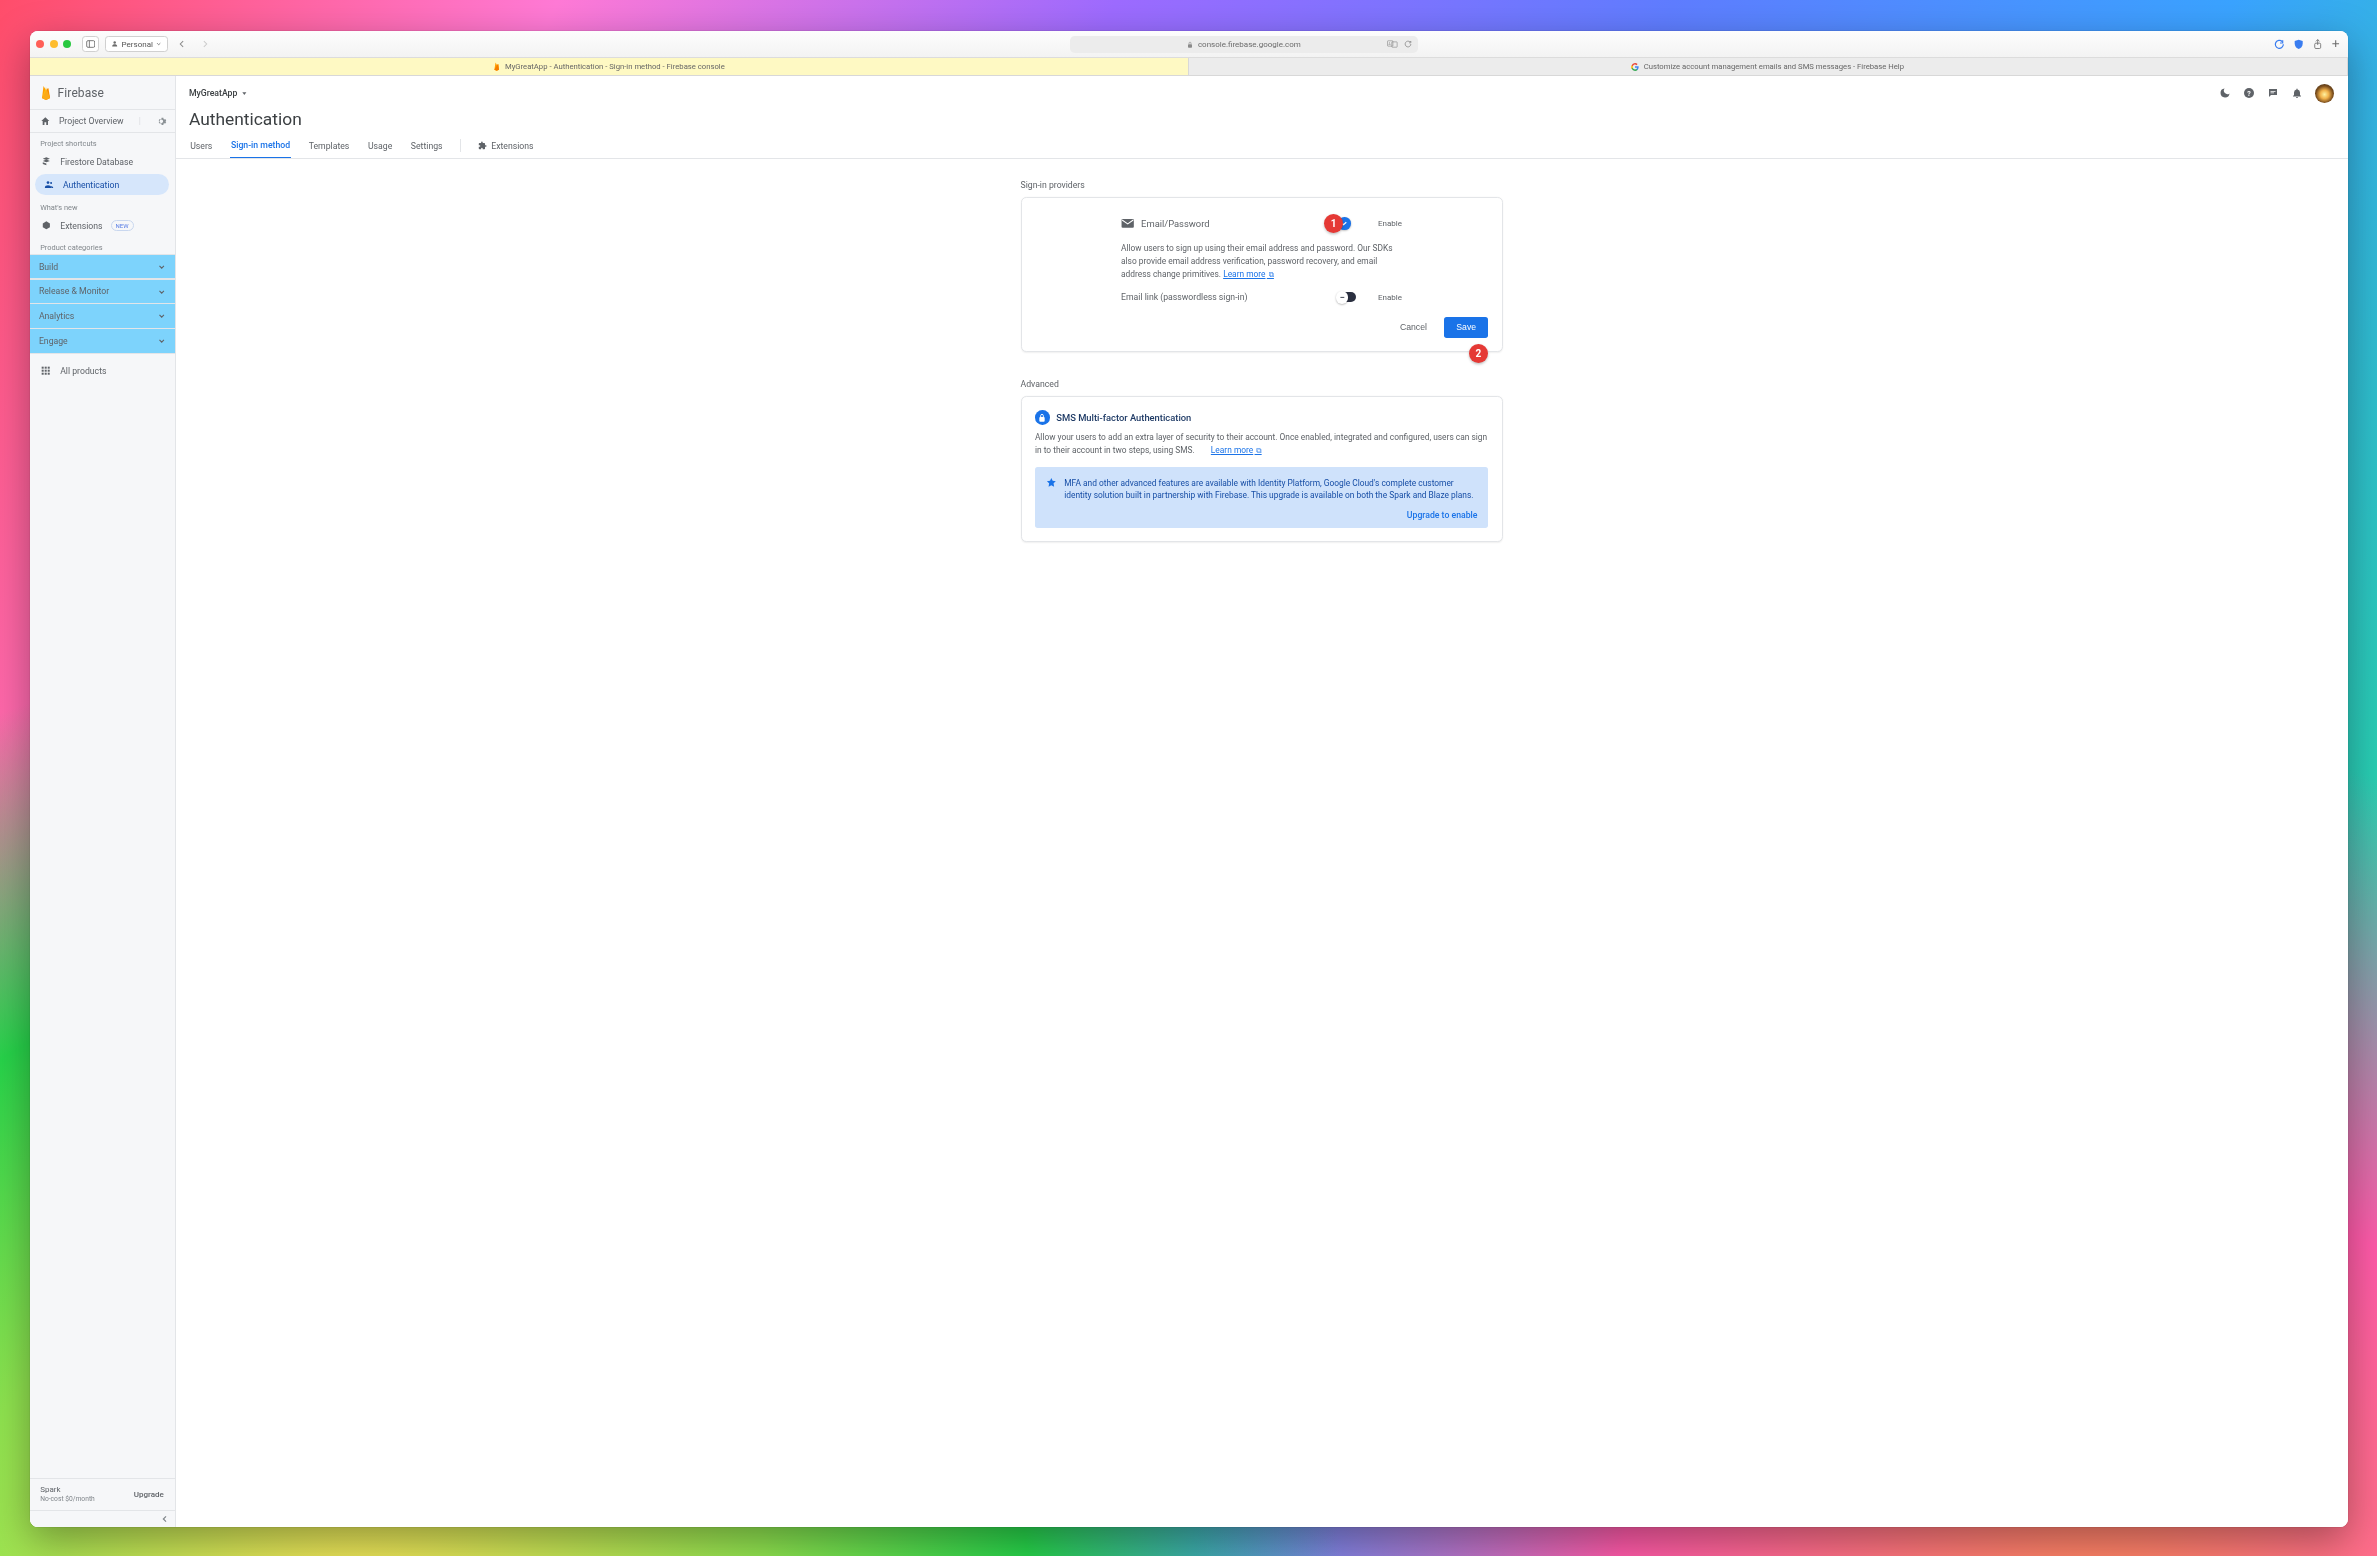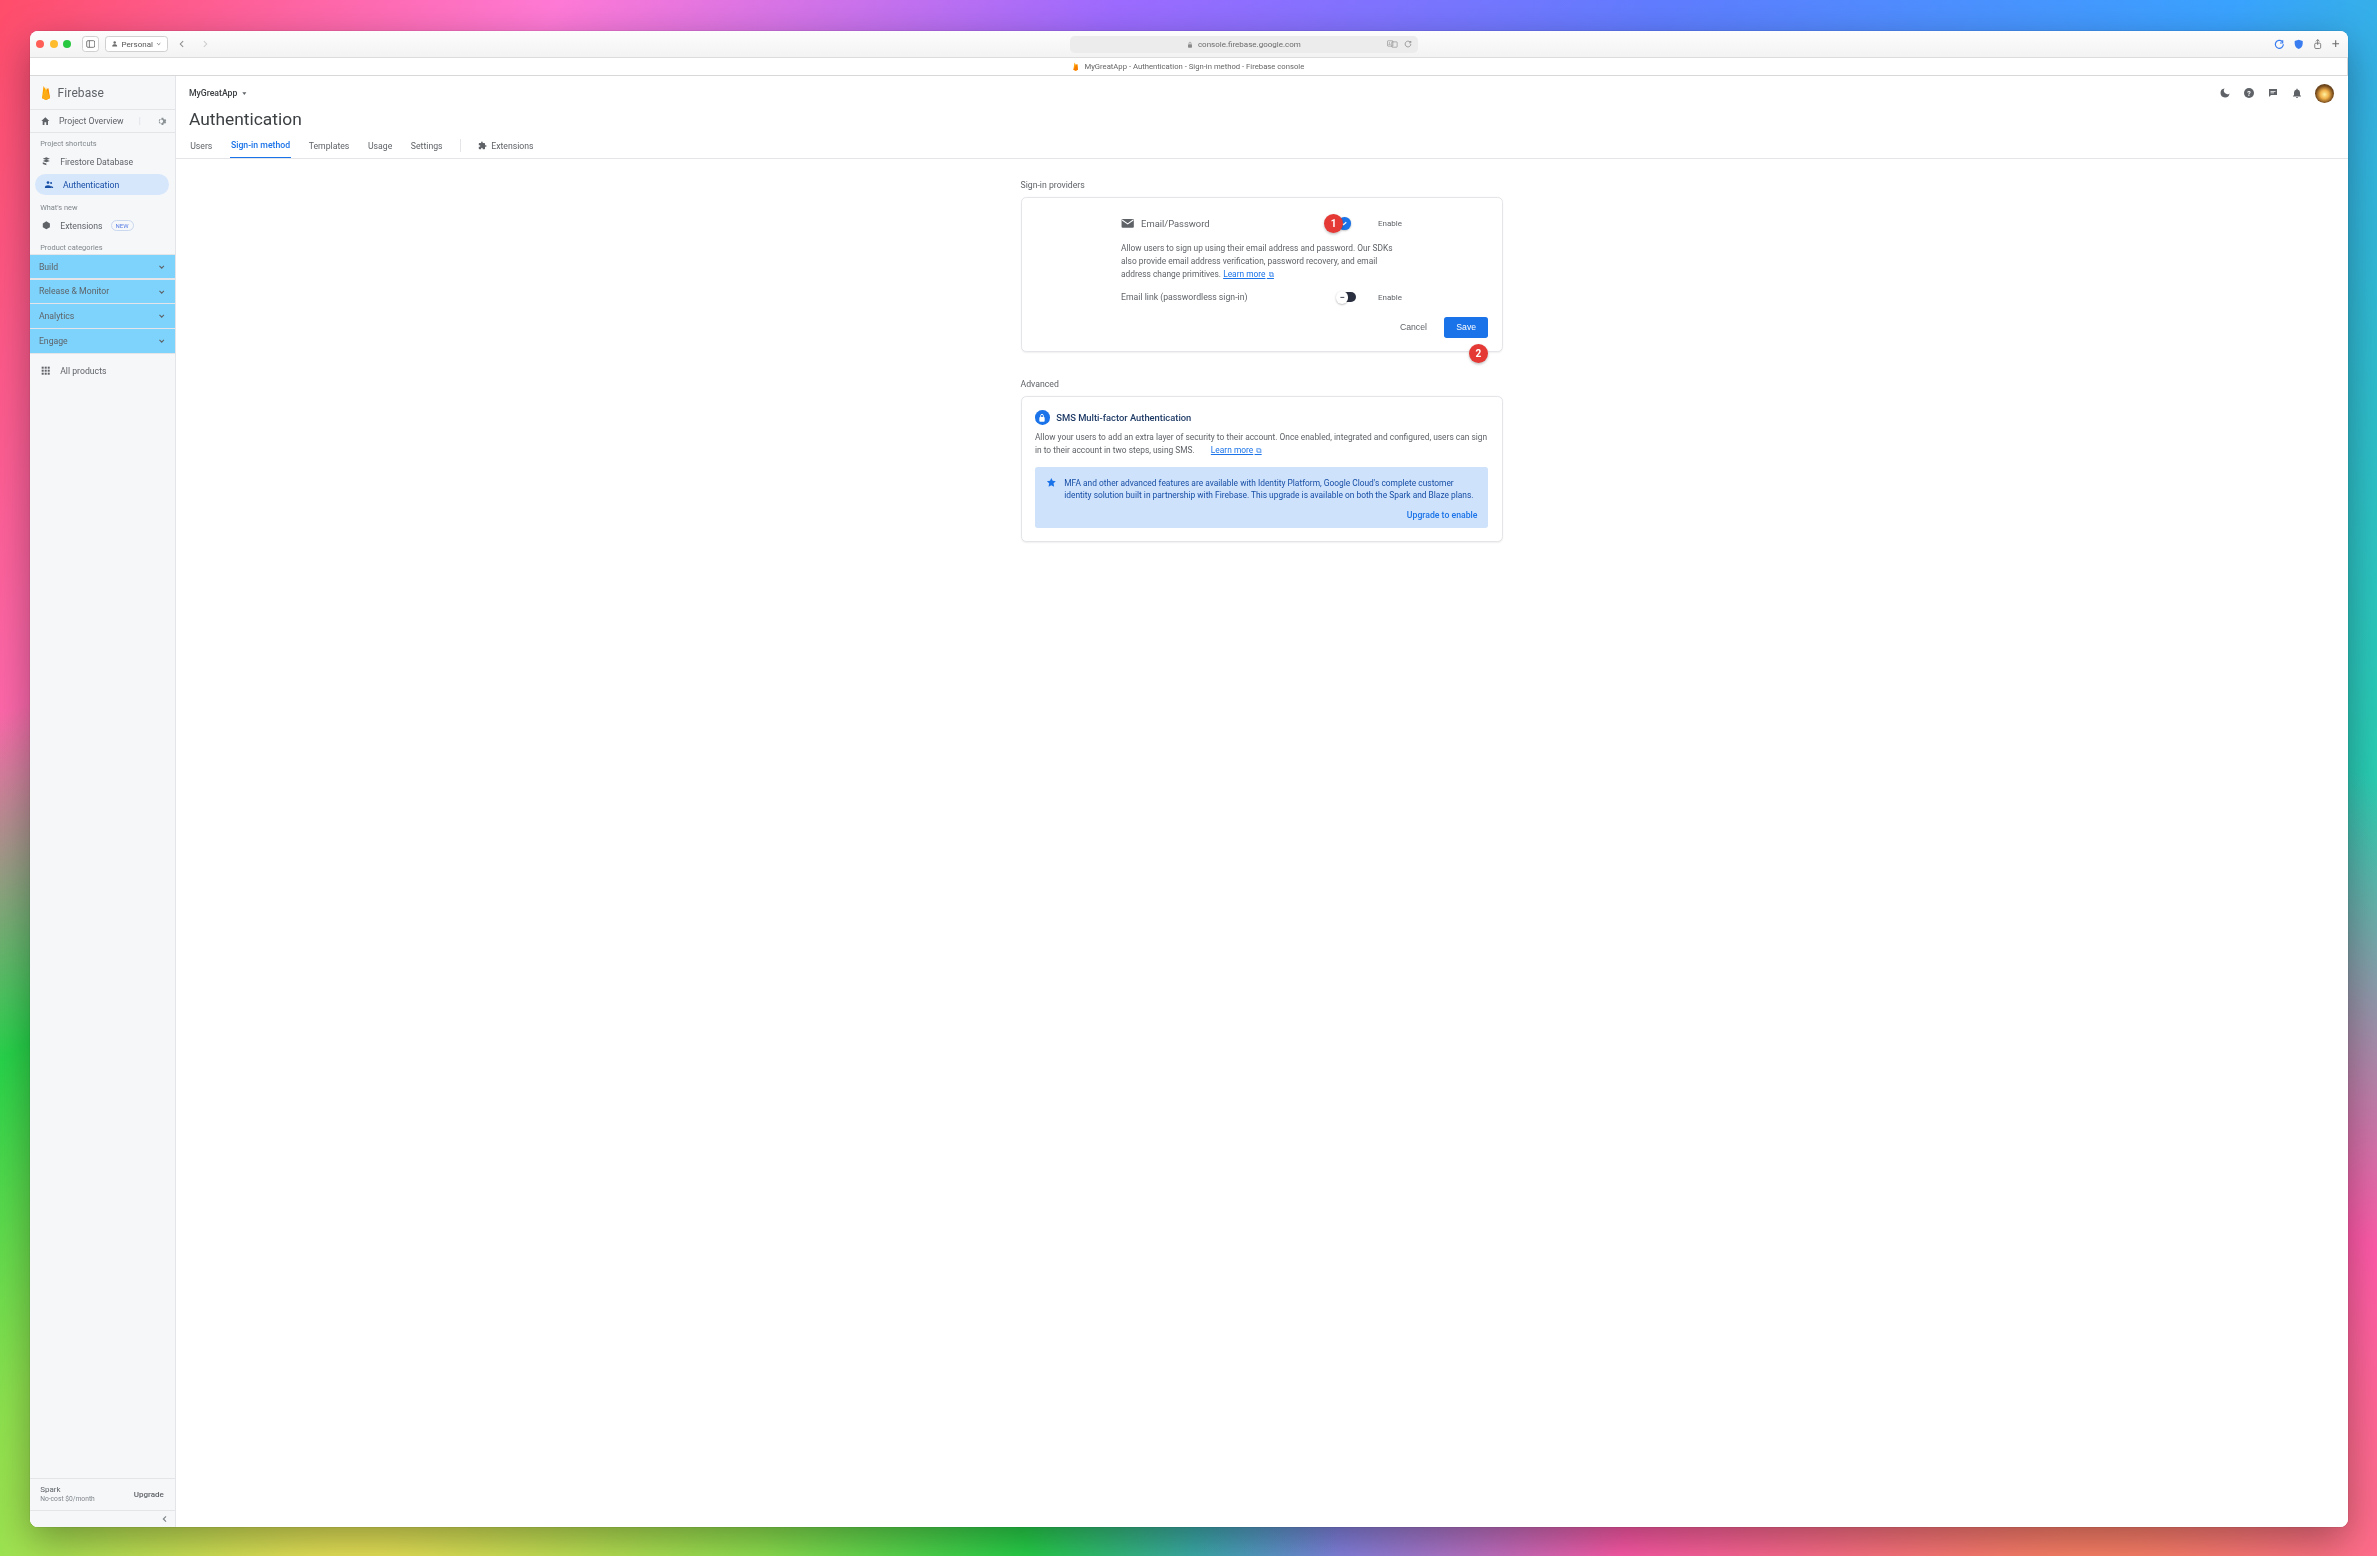--- a/index.html
+++ b/index.html
@@ -41,21 +41,21 @@
   .profile-chip { height:16px; border:0.7px solid #d0d0d0; border-radius:3.3px; background:#fff; display:flex; align-items:center; gap:3.3px; padding:0 5.4px; color:#555;}
   .addressbar { flex:1; max-width: 348px; margin: 0 auto; height:17.4px; background:#ececec; border-radius:4.7px; display:flex; align-items:center; justify-content:center; gap:5.4px; color:#6b6b6b; font-size:8px; position:relative;}
   .addressbar .lock { font-size:7.4px;}
   .addressbar .right-icons{ position:absolute; right:5.4px; display:flex; gap:6.7px; color:#8a8a8a;}
   .tb-right { display:flex; gap:9.4px; margin-left:auto; align-items:center; color:#5b7fe5;}
   .tb-right .grey{ color:#6b6b6b;}
 
   
   .safari-tabs { height:17.4px; background:#ececec; border-bottom:0.7px solid #d8d8d8; display:flex; font-size:7.7px; color:#666;}
   .safari-tabs .stab { flex:1; display:flex; align-items:center; justify-content:center; gap:4px; border-right:0.7px solid #d8d8d8; padding:0 6.7px;}
-  .safari-tabs .stab.active { background:#ffffff;}
+  .safari-tabs .stab.active { background:#fef9c3;}
   .safari-tabs .stab .favicon { width:8.7px; height:8.7px; display:inline-flex; align-items:center; justify-content:center;}
 
   
   .page { flex:1; display:flex; overflow:hidden; background:#fff;}
 
   
   .fb-sidebar { width:146px; background:#f6f7f9; border-right:0.7px solid #e3e5e8; display:flex; flex-direction:column; font-size:8.7px; color:#5f6368;}
   .fb-logo-row{ display:flex; align-items:center; gap:5.4px; padding:9.4px 10.7px 8px; }
   .fb-logo-row .logo-text{ font-size:12px; color:#5f6368; font-weight:400; letter-spacing:0.1px;}
   .fb-row { display:flex; align-items:center; gap:8px; padding:5.4px 10.7px; cursor:pointer; }
@@ -227,20 +227,31 @@
 
   <div class="safari-tabs">
     <div class="stab active">
       <span class="favicon">
           <svg width="7.4" height="9.4" viewBox="0 0 12 16">
             <path d="M2 13L4 1l3 5 2-3 1 10-4 2z" fill="#ffa000"></path>
             <path d="M2 13l6-10 2 10-4 2z" fill="#f57c00"></path>
           </svg>
         </span>
       <span>MyGreatApp - Authentication - Sign-in method - Firebase console</span>
+    </div>
+    <div class="stab">
+      <span class="favicon">
+          <svg width="8" height="8" viewBox="0 0 24 24">
+            <path fill="#4285F4" d="M23 12.3c0-.8-.1-1.6-.2-2.3H12v4.4h6.2a5.3 5.3 0 01-2.3 3.5v2.9h3.7c2.2-2 3.4-5 3.4-8.5z"></path>
+            <path fill="#34A853" d="M12 24c3.1 0 5.7-1 7.6-2.8l-3.7-2.9c-1 .7-2.4 1.1-3.9 1.1-3 0-5.5-2-6.4-4.8H1.8v3A12 12 0 0012 24z"></path>
+            <path fill="#FBBC05" d="M5.6 14.6a7.2 7.2 0 010-4.6v-3H1.8a12 12 0 000 10.6l3.8-3z"></path>
+            <path fill="#EA4335" d="M12 4.8c1.7 0 3.2.6 4.4 1.7l3.3-3.3A11.5 11.5 0 0012 0 12 12 0 001.8 7l3.8 3C6.5 6.8 9 4.8 12 4.8z"></path>
+          </svg>
+        </span>
+      <span>Customize account management emails and SMS messages - Firebase Help</span>
     </div>
   </div>
 
   <div class="page">
 
     <div class="fb-sidebar">
       <div class="fb-logo-row">
         <svg width="12" height="16" viewBox="0 0 12 16">
             <path d="M2 13L3.5 1l3 5 2-3 1.5 10-4 2z" fill="#ffa000"></path>
             <path d="M2 13l5.5-10 2.5 10-4 2z" fill="#f57c00"></path>

